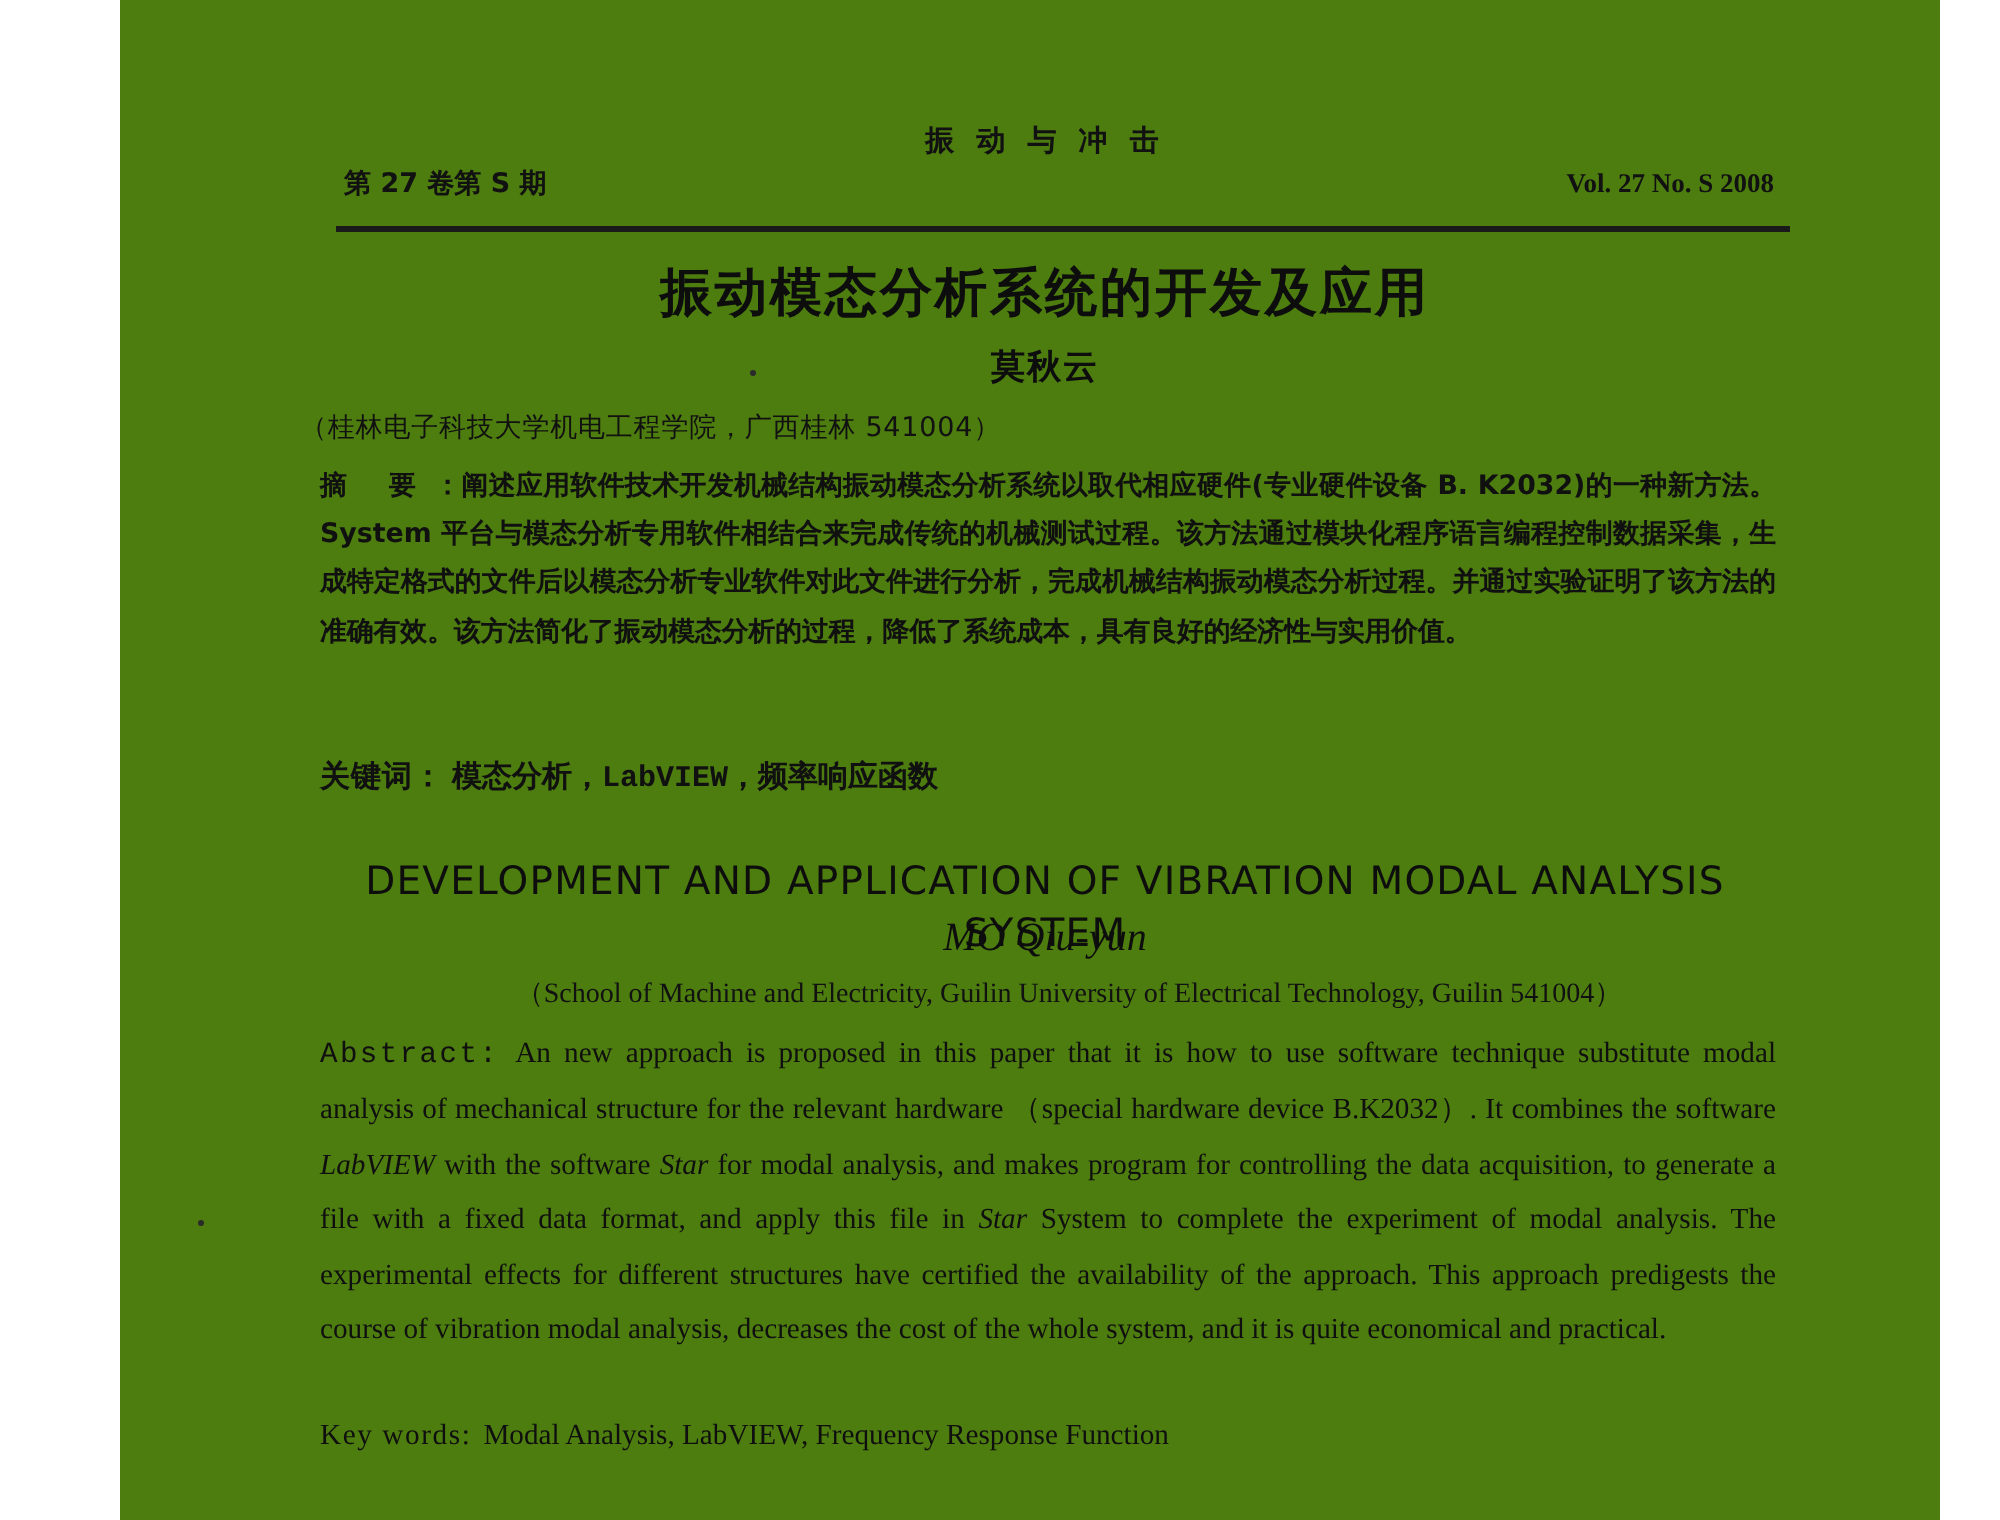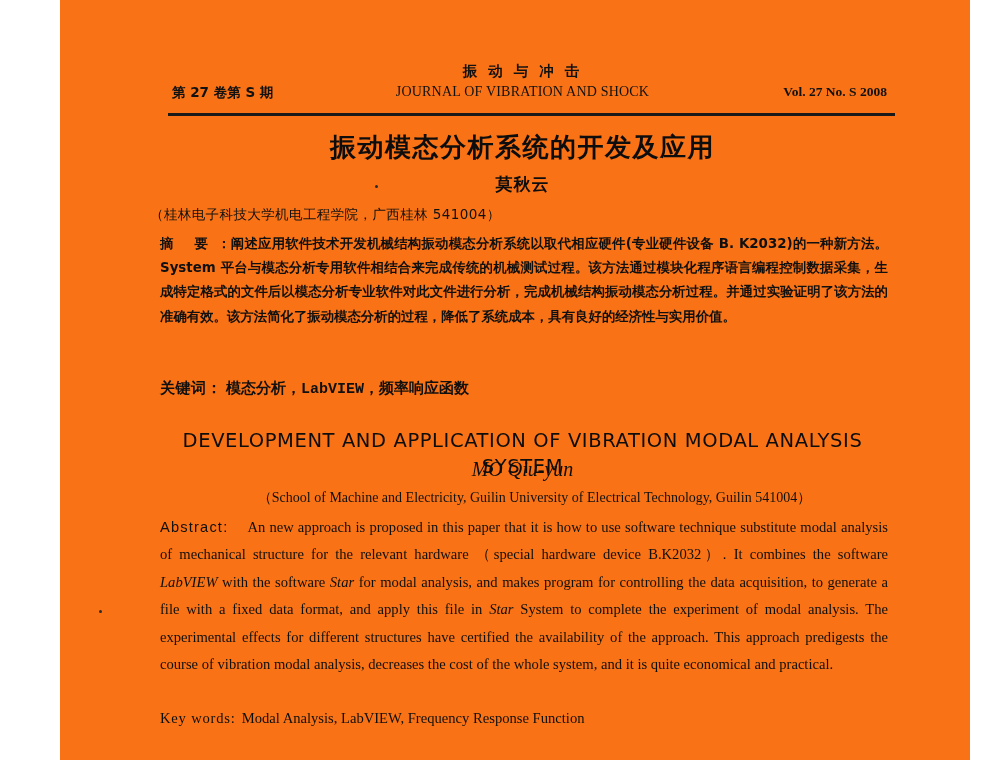--- a/index.html
+++ b/index.html
@@ -16,21 +16,21 @@
     position: relative;
   }
 
   
   #page-sheet {
     position: absolute;
     left: 30px;
     top: 0px;
     width: 940px;
     height: 760px;
-    background: #f97316;
+    background: #4d7c0f;
     overflow: hidden;
   }
 
   
   .scan-edge-left {
     position: absolute;
     left: 0;
     top: 0;
     width: 30px;
     height: 760px;
@@ -226,24 +226,24 @@
     left: 10px;
     top: 514px;
     width: 728px;
     font-family: "Liberation Serif", serif;
     font-size: 14.6px;
     line-height: 27.4px;
     text-align: justify;
     color: #0f0f0f;
   }
   .abstract-en .lbl {
-    font-family: Liberation Sans, sans-serif;
+    font-family: Liberation Mono, monospace;
     font-size: 14.6px;
     letter-spacing: 1.2px;
-    margin-right: 19px;
+    margin-right: 8px;
   }
   .abstract-en i {
     font-style: italic;
   }
   .keywords-en {
     position: absolute;
     left: 10px;
     top: 706px;
     width: 728px;
     font-family: "Liberation Serif", serif;
@@ -266,21 +266,20 @@
 </head>
 <body>
 
 <div id="page-sheet">
   <div class="scan-edge-left"></div>
 
   <div class="content">
 
     <div class="masthead">
       <div class="journal-cn">振 动 与 冲 击</div>
-      <div class="journal-en">JOURNAL OF VIBRATION AND SHOCK</div>
       <div class="vol-left">第 27 卷第 S 期</div>
       <div class="vol-right">Vol. 27 No. S 2008</div>
     </div>
     <div class="rule"></div>
 
     <div class="title-cn">振动模态分析系统的开发及应用</div>
     <div class="author-cn">莫秋云</div>
     <div class="affil-cn">（桂林电子科技大学机电工程学院，广西桂林  541004）</div>
 
     <div class="abstract-cn">

